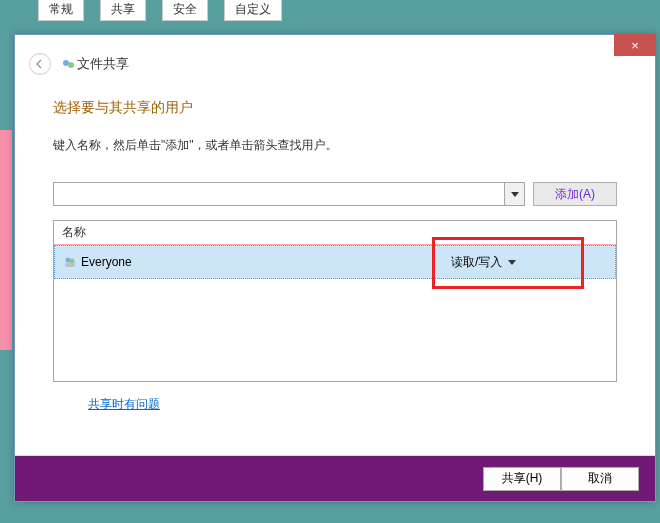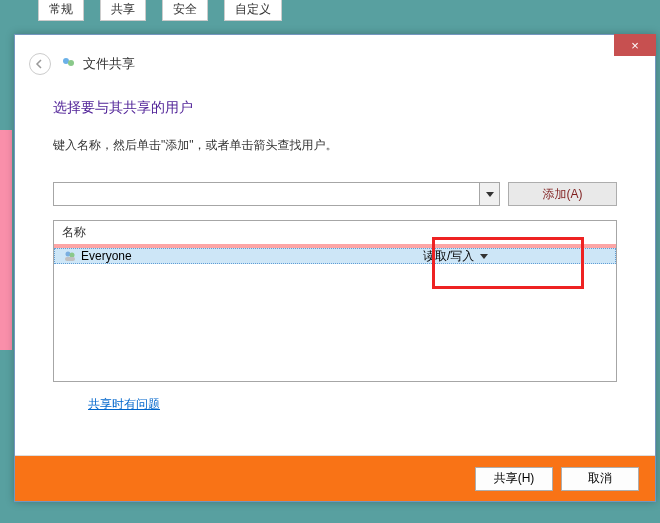--- a/index.html
+++ b/index.html
@@ -63,34 +63,33 @@
       border: 1px solid #ccc;
       border-radius: 50%;
       display: flex;
       align-items: center;
       justify-content: center;
       color: #999;
       cursor: pointer;
     }
     .header-title {
       display: flex;
-      align-items: flex-start;
-      gap: 6px;
+      align-items: flex-end;
       color: #333;
       font-size: 13px;
     }
     .share-icon {
       width: 16px; height: 16px;
       display: inline-block;
     }
     .content {
       padding: 14px 38px 0;
     }
     .main-heading {
-      color: #4c1d95;
+      color: #a16207;
       font-size: 14px;
       font-weight: normal;
       margin-bottom: 20px;
     }
     .instruction {
       color: #333;
       font-size: 12px;
       margin-bottom: 28px;
     }
     .user-input-row {
@@ -115,47 +114,48 @@
     .combo-arrow {
       width: 20px;
       border-left: 1px solid #a6a6a6;
       display: flex;
       align-items: center;
       justify-content: center;
       cursor: pointer;
       background: #f0f0f0;
     }
     .add-btn {
-      width: 109px;
+      width: 84px;
       height: 24px;
       border: 1px solid #adadad;
       background: #e9e9e9;
-      color: #7f1d1d;
+      color: #6d28d9;
       font-size: 12px;
       cursor: default;
     }
     .list-box {
       border: 1px solid #a6a6a6;
       height: 162px;
       background: #fff;
       position: relative;
     }
     .list-header {
       display: flex;
-      border-bottom: 4px solid #fca5a5;
+      border-bottom: 1px solid #fca5a5;
       font-size: 12px;
       color: #333;
     }
     .col-name { width: 360px; padding: 3px 8px; }
     .col-perm { flex: 1; padding: 3px 8px; }
     .list-row {
       display: flex;
       align-items: center;
       font-size: 12px;
-      height: 16px;
+      height: 34px;
+      gap: 28px;
     }
     .list-row.selected {
       background: #cde6f7;
       border: 1px dotted #5f9dd5;
     }
     .row-name {
       width: 360px;
       padding: 0 8px;
       display: flex;
       align-items: center;
@@ -188,27 +188,26 @@
       text-decoration: underline;
       cursor: pointer;
       font-size: 12px;
       display: inline-block;
       margin-left: 35px;
     }
     .footer {
       position: absolute;
       bottom: 0; left: 0; right: 0;
       height: 46px;
-      background: #f97316;
+      background: #701a75;
       border-top: 1px solid #ddd;
       display: flex;
       justify-content: flex-end;
       align-items: center;
       padding: 0 16px;
-      gap: 8px;
     }
     .footer-btn {
       min-width: 78px;
       height: 24px;
       border: 1px solid #adadad;
       background: #fdfdfd;
       font-size: 12px;
       cursor: pointer;
       padding: 0 12px;
     }

